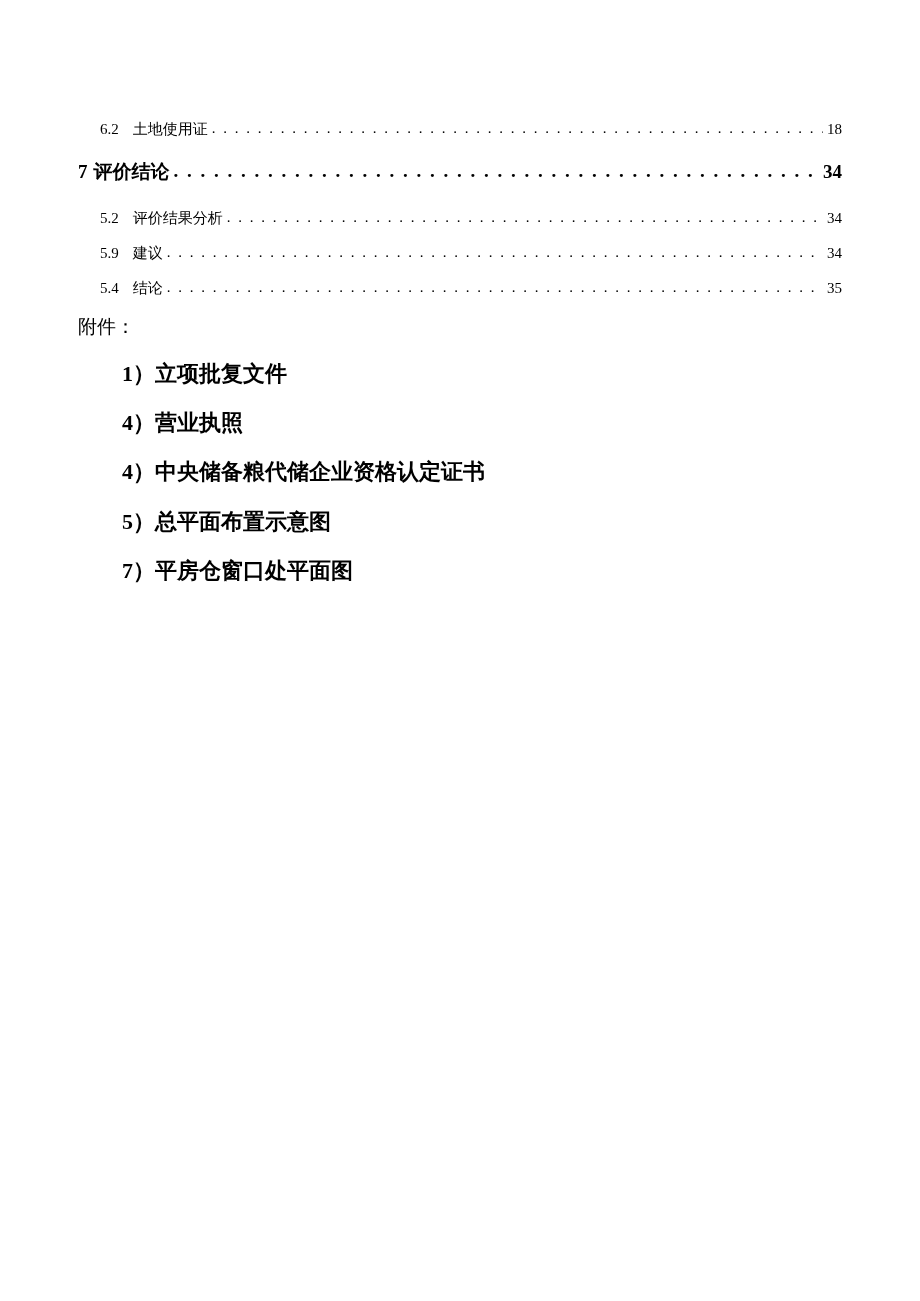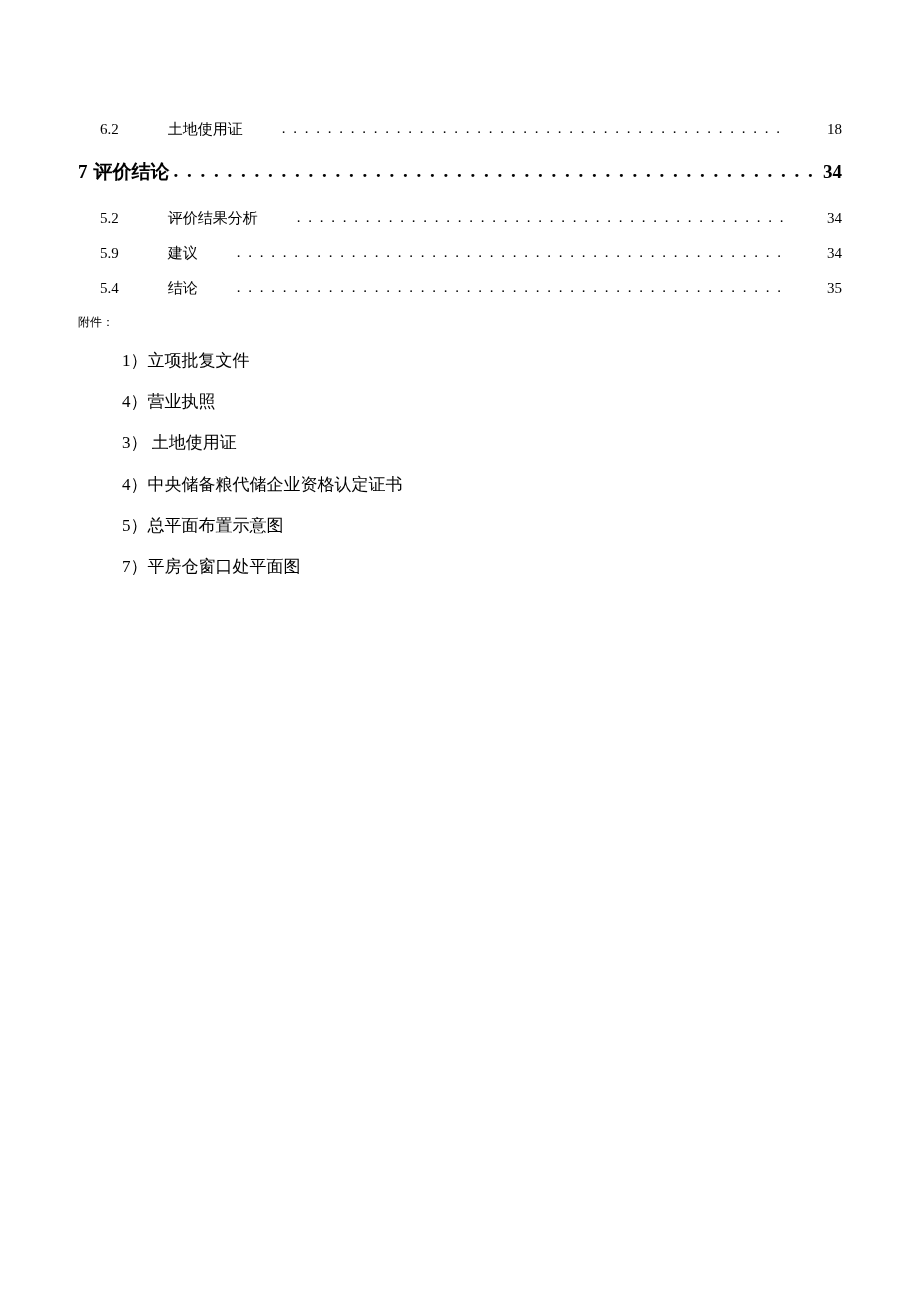--- a/index.html
+++ b/index.html
@@ -18,21 +18,20 @@
     .toc-entry {
       display: flex;
       align-items: baseline;
       white-space: nowrap;
       margin-bottom: 14px;
     }
     .toc-entry.level2 {
       font-size: 15px;
       padding-left: 22px;
       margin-bottom: 16px;
-      gap: 35px;
     }
     .toc-entry.level1 {
       font-size: 19px;
       font-weight: bold;
       margin-top: 20px;
       margin-bottom: 24px;
     }
     .toc-number {
       margin-right: 14px;
     }
@@ -54,29 +53,30 @@
     .toc-leader::after {
       content: ". . . . . . . . . . . . . . . . . . . . . . . . . . . . . . . . . . . . . . . . . . . . . . . . . . . . . . . . . . . . . . . . . . . . . . . . . . . . . . . . . . . . . . . . . . . . . . . . . . . . . . . . . . . . . . . . . . . . . . . . . . . . . . . . . . . . . . . . . . . . . . . . . . . . . . . . . . . . . . . . . . . . . . . . . . . . . . . . . . . . . . . . . . . . . . . . . . . . . . . . . . . . . . . . . . . . . . . . . . . . . . . . . . . . . . . . . . . . . . . . . . . .";
     }
     .toc-entry.level1 .toc-leader {
       font-weight: bold;
     }
     .toc-page {
       flex-shrink: 0;
     }
     .attachments-heading {
-      font-size: 12px;
+      font-size: 19px;
       margin-top: 14px;
       margin-bottom: 16px;
     }
     .attachment-item {
-      font-size: 17px;
+      font-size: 22px;
       padding-left: 44px;
       margin-bottom: 14px;
       line-height: 1.6;
+      font-weight: bold;
     }
   </style>
 </head>
 <body>
 
 <div>
   <div class="toc-entry level2">
     <span class="toc-number">6.2</span>
     <span class="toc-title">土地使用证</span>
     <span class="toc-leader"></span>
@@ -110,17 +110,16 @@
     <span class="toc-leader"></span>
     <span class="toc-page">35</span>
   </div>
 </div>
 
 <div class="attachments-heading">附件：</div>
 
 <div>
   <div class="attachment-item">1）立项批复文件</div>
   <div class="attachment-item">4）营业执照</div>
-  <div class="attachment-item">3） 土地使用证</div>
   <div class="attachment-item">4）中央储备粮代储企业资格认定证书</div>
   <div class="attachment-item">5）总平面布置示意图</div>
   <div class="attachment-item">7）平房仓窗口处平面图</div>
 </div>
 
 </body></html>

